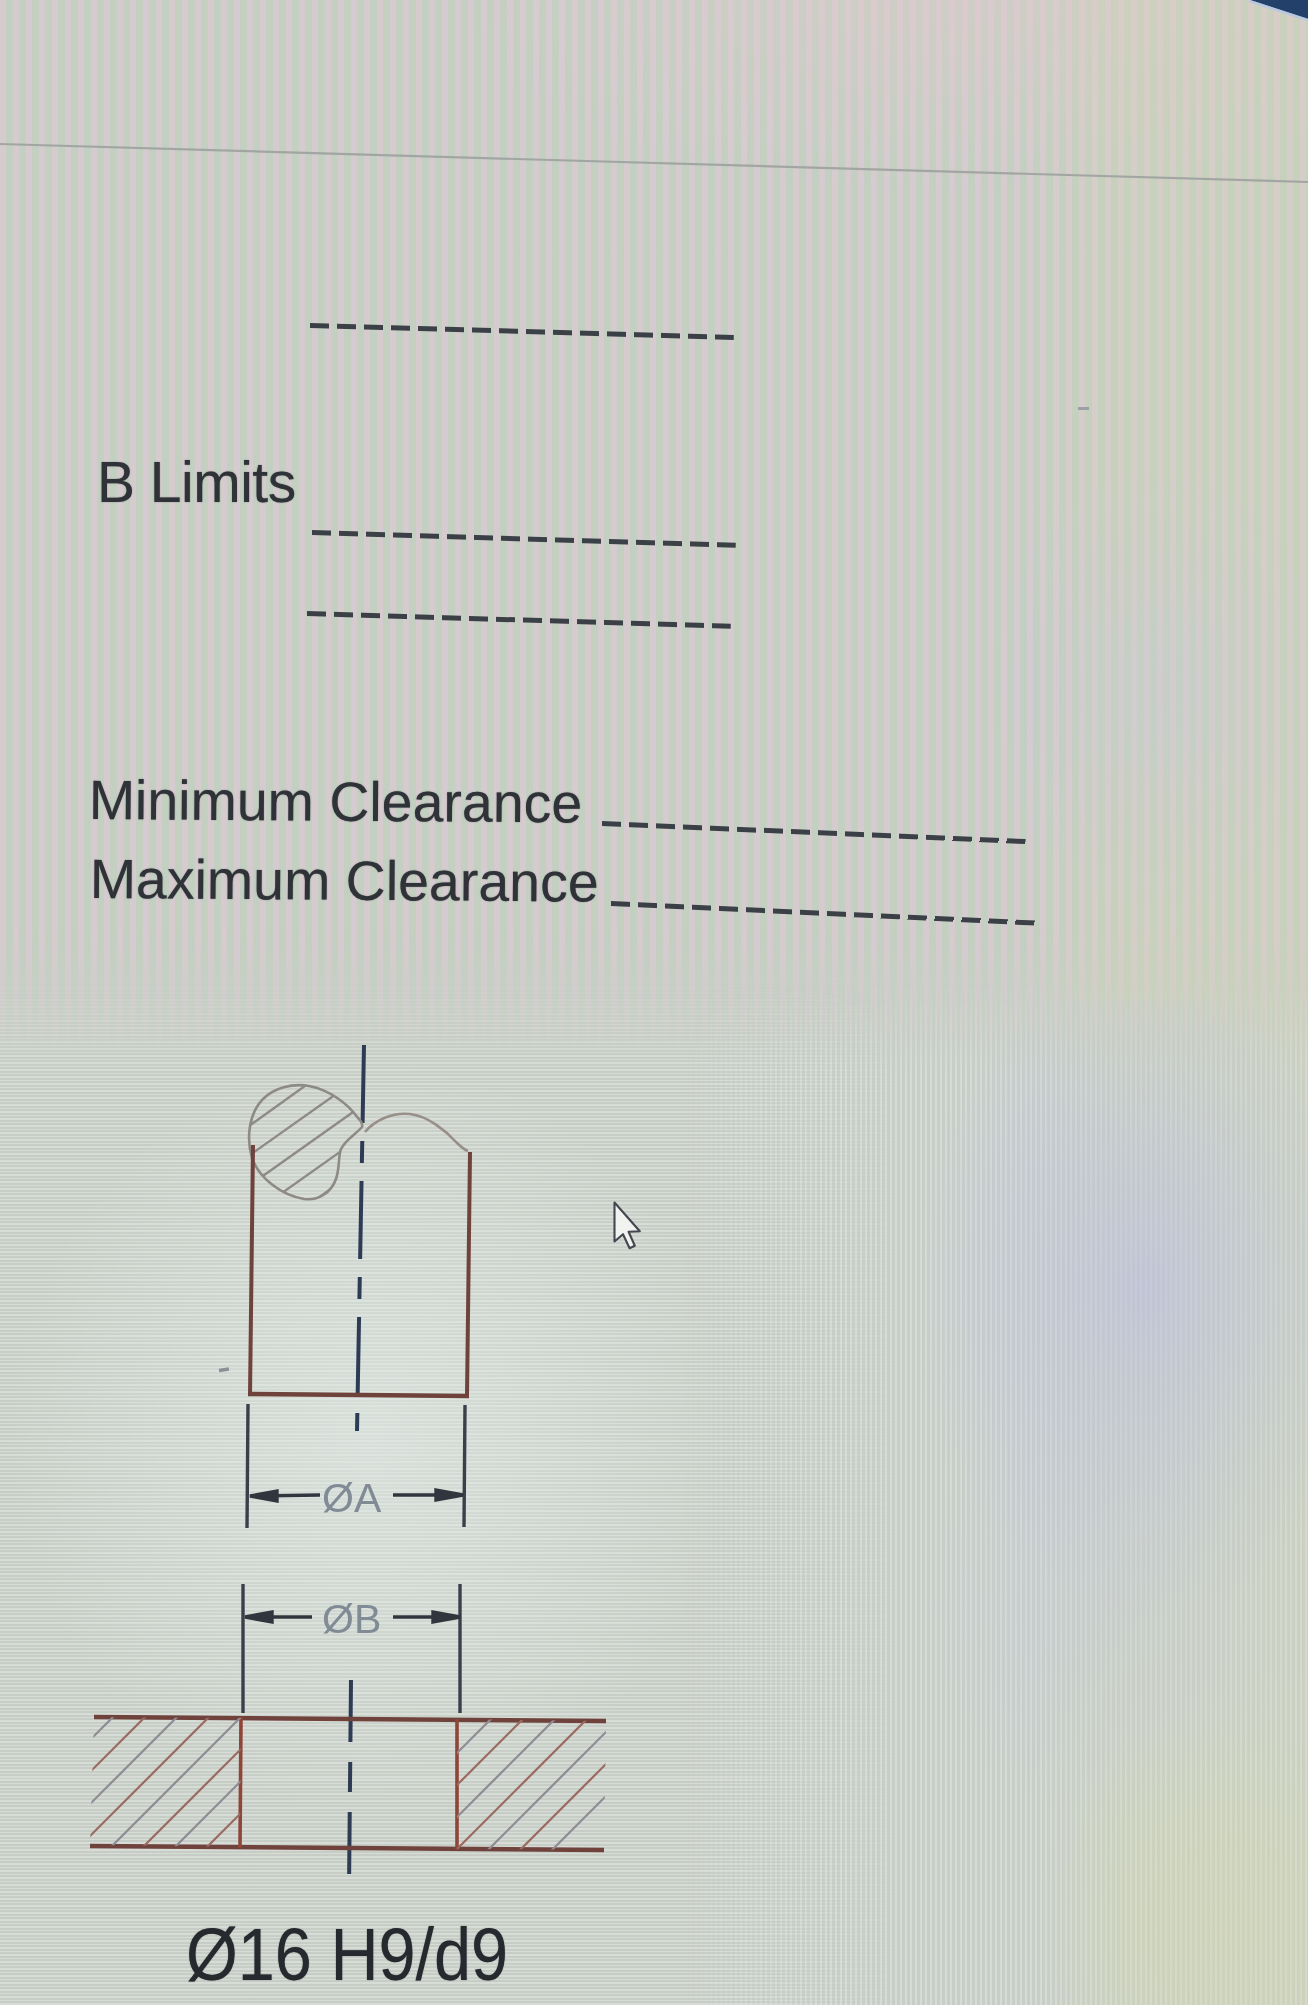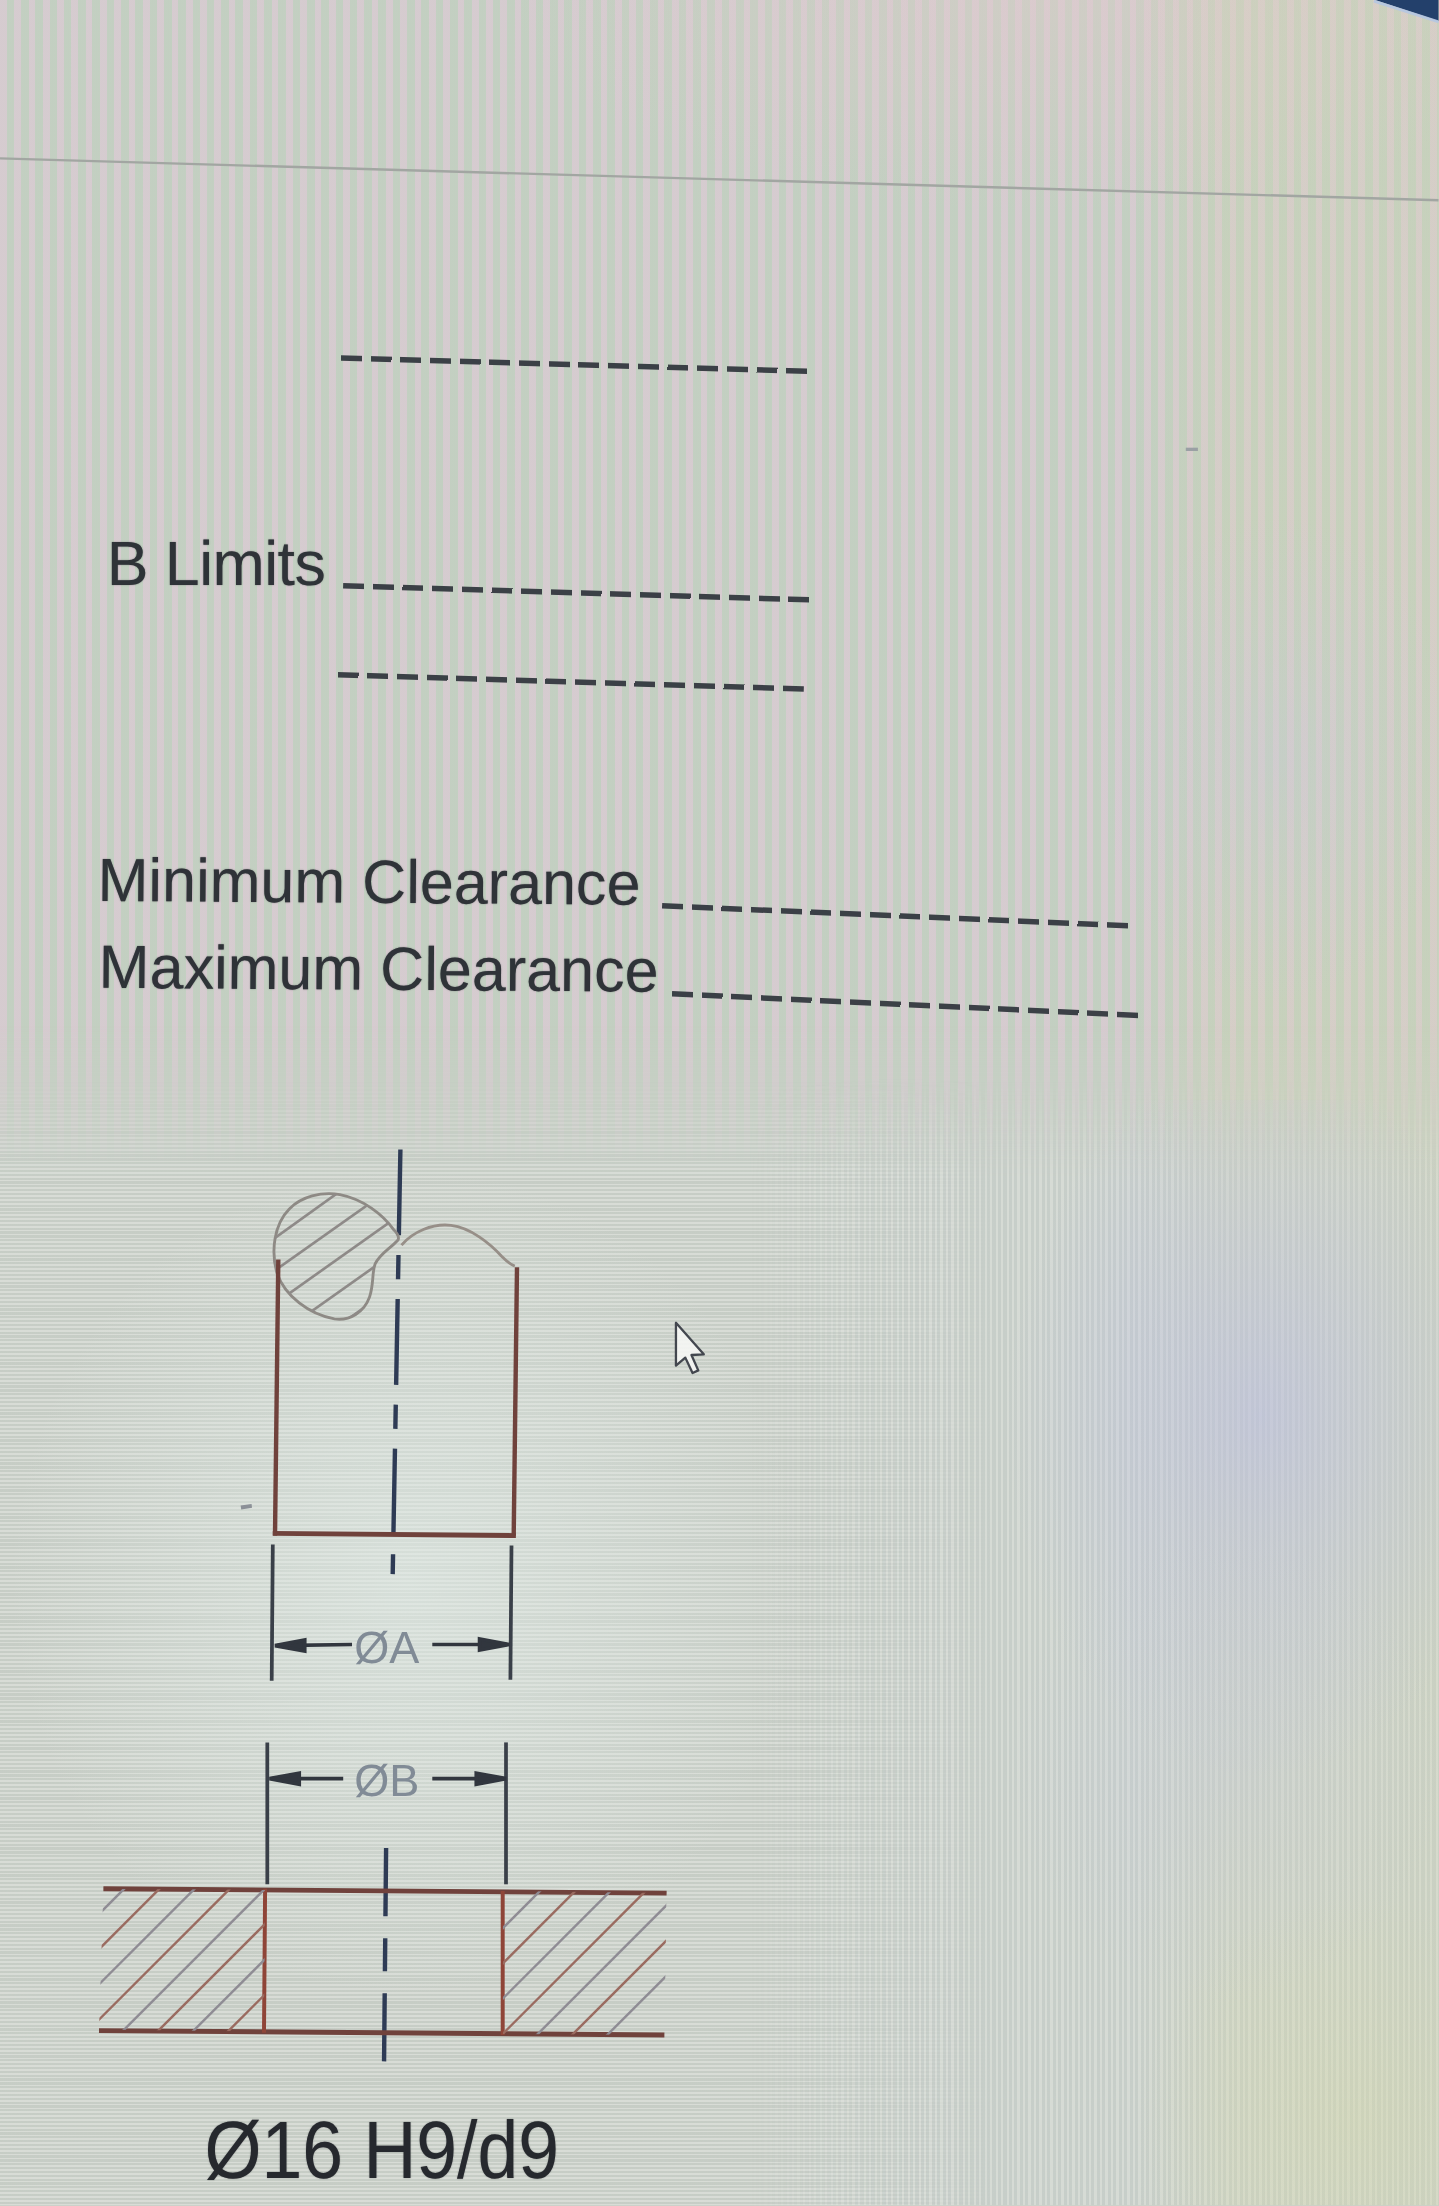--- a/index.html
+++ b/index.html
@@ -50,21 +50,21 @@
     background:radial-gradient(ellipse 75% 80% at 75% 75%,rgba(212,216,170,0.35),rgba(212,216,170,0) 85%);"></div>
 
   <div class="abs" style="left:920px;top:380px;width:388px;height:620px;
     background:radial-gradient(ellipse 58% 48% at 62% 50%,rgba(195,198,228,0.26),rgba(195,198,228,0) 75%);"></div>
 
   <div class="abs" style="left:0;top:1010px;width:840px;height:950px;
     background:radial-gradient(ellipse 54% 50% at 44% 45%,rgba(228,238,234,0.55),rgba(228,238,234,0) 80%);"></div>
 
   <div class="dash" style="left:310px;top:323px;width:424px;transform:rotate(1.61deg);"></div>
 
-  <div class="txt" style="left:97px;top:480px;font-size:57px;letter-spacing:-0.5px;">B Limits</div>
+  <div class="txt" style="left:97px;top:449px;font-size:57px;letter-spacing:-0.5px;">B Limits</div>
 
   <div class="dash" style="left:312px;top:530px;width:424px;transform:rotate(1.73deg);"></div>
 
   <div class="dash" style="left:307px;top:611px;width:424px;transform:rotate(1.73deg);"></div>
 
   <div class="txt" style="left:89px;top:768px;font-size:55.5px;transform:rotate(0.4deg);">Minimum Clearance</div>
 
   <div class="dash" style="left:602px;top:821px;width:424px;transform:rotate(2.44deg);"></div>
 
   <div class="txt" style="left:90px;top:847px;font-size:55.5px;transform:rotate(0.4deg);">Maximum Clearance</div>

